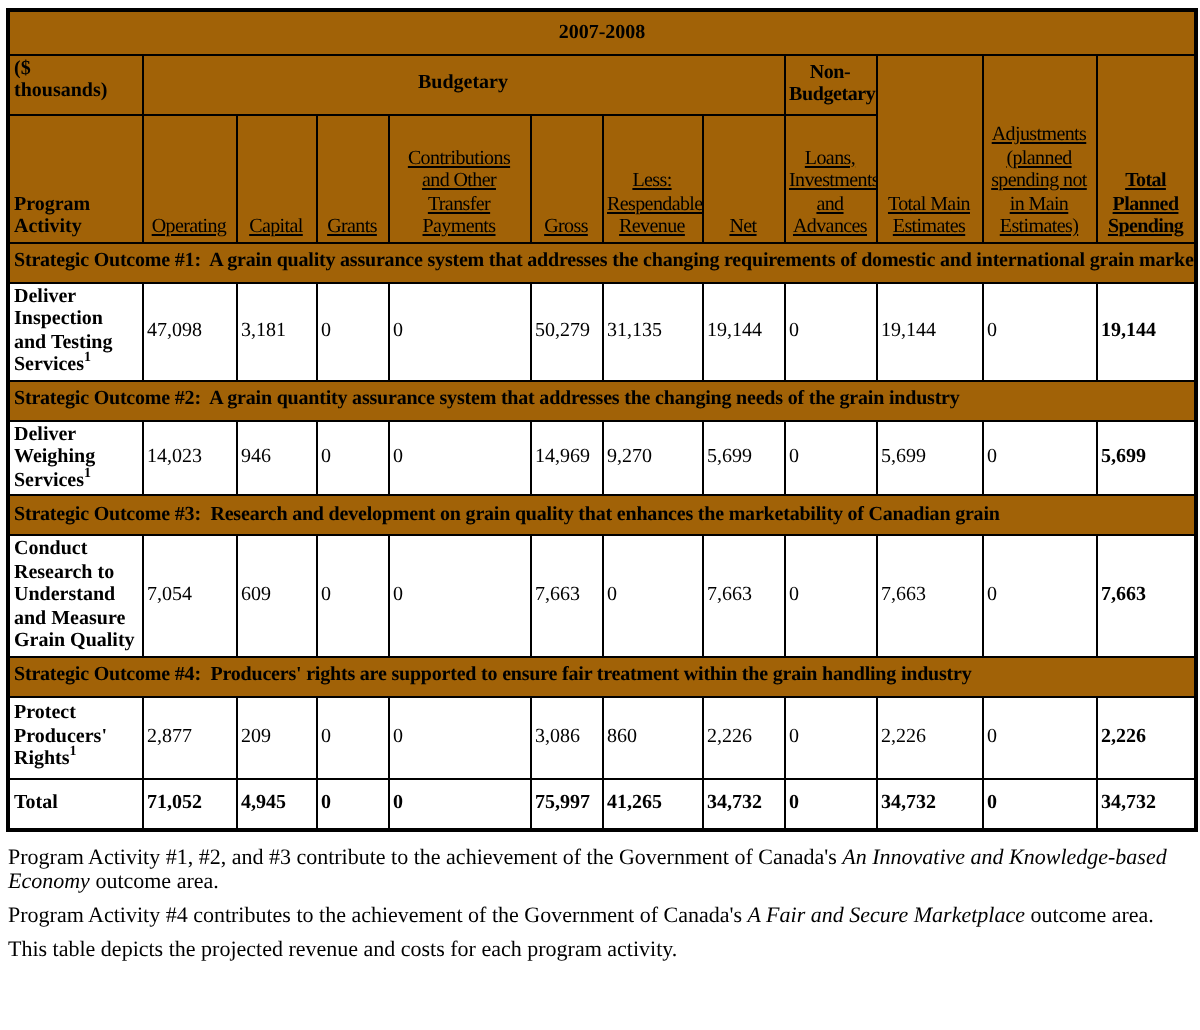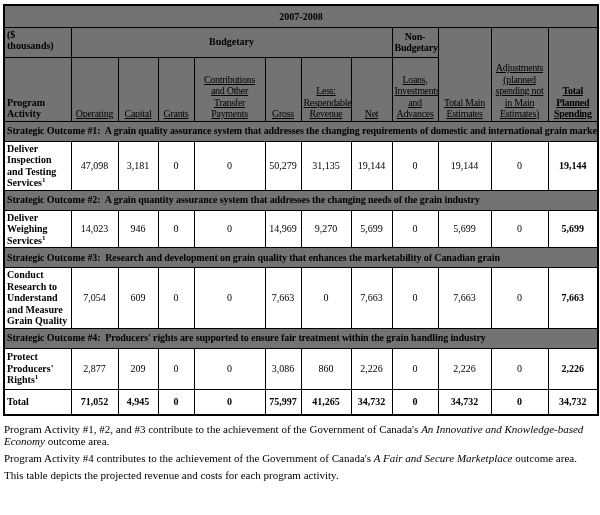--- a/index.html
+++ b/index.html
@@ -13,36 +13,36 @@
     border-collapse: collapse; table-layout: fixed;
     width: 594px; margin: 4px 0 0 3px;
     border: 2px solid #000;
   }
   .pst td {
     border: 1px solid #000;
     padding: 1px 2px;
     font-size: 10px; line-height: 1.15;
     overflow: hidden;
   }
-  .gray { background: #737373; }
+  .gray { background: #a16207; }
   .title { font-weight: bold; text-align: center; vertical-align: middle; height: 22px; font-size: 11px; }
   .units { font-weight: bold; vertical-align: top; white-space: pre-line; padding-left: 3px; height: 30px; }
   .grp { font-weight: bold; text-align: center; vertical-align: middle; }
   .nb { font-size: 9px; letter-spacing: -0.2px; margin-left: 38px; }
   .pa { font-weight: bold; vertical-align: bottom; padding: 0 2px 11px 3px; }
   .ch { text-align: center; vertical-align: bottom; font-size: 9px; letter-spacing: -0.3px; padding-bottom: 10px; text-decoration: underline; }
   tr.r3 { height: 64px; }
   .b { font-weight: bold; }
   .so {
     font-weight: bold; font-size: 9.5px; letter-spacing: -0.1px;
     white-space: pre; vertical-align: middle;
     padding: 3px 2px 3px 4px; height: 20px;
   }
   .lbl { font-weight: bold; vertical-align: middle; padding: 2px 2px 2px 3px; }
-  .num { text-align: center; vertical-align: middle; }
+  .num { vertical-align: middle; }
   sup.fn { font-size: 7px; line-height: 0; }
   tr.h54 { height: 42px; } tr.h39 { height: 27px; }
   tr.h62 { height: 46px; } tr.h41 { height: 41px; }
   tr.tot { height: 26px; }
   tr.tot td { font-weight: bold; }
   .notes { margin: 7px 4px 0 4px; font-size: 11px; }
   .notes p { margin: 0 0 5px 0; line-height: 12px; }
   .notes sup { font-size: 7.5px; line-height: 0; }
 </style>
 </head>

